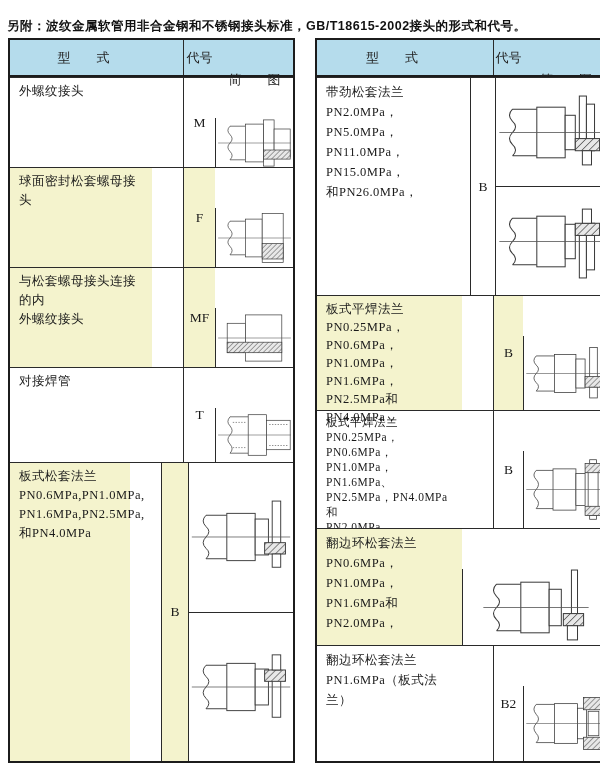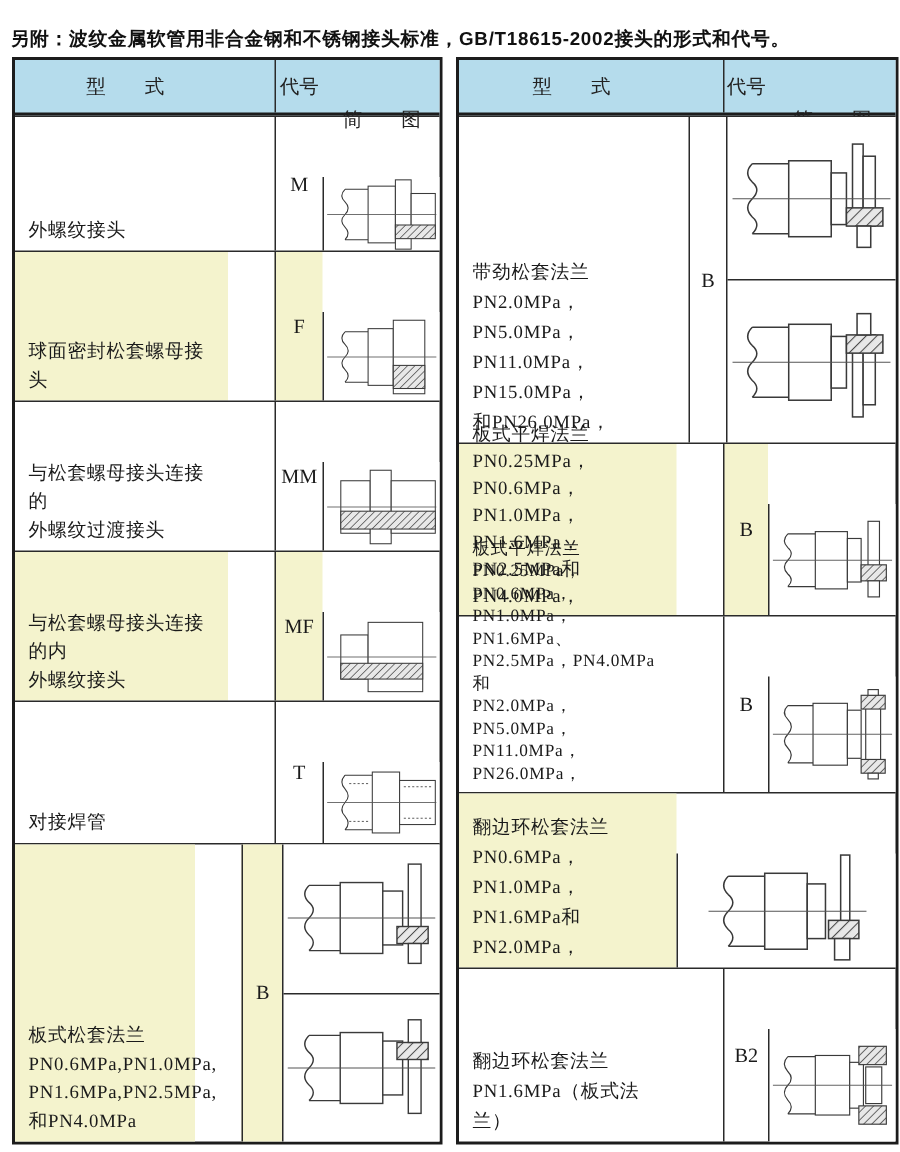--- a/index.html
+++ b/index.html
@@ -15,21 +15,21 @@
   .page-title {
     position: absolute; top: 18px; left: 7px;
     font-family: "Liberation Sans", "DejaVu Sans", sans-serif;
     font-weight: bold; font-size: 12.5px; letter-spacing: 0.5px;
     color: #111;
     white-space: nowrap;
   }
   .tables-wrap {
     position: absolute; top: 38px; left: 8px;
     width: 585px; height: 725px;
-    display: flex; gap: 9px;
+    display: flex; gap: 20px;
   }
   .tbl {
     border: 2px solid #1c1c1c;
     background: #fff;
     display: flex; flex-direction: column;
     height: 725px;
   }
   .tbl-left { width: 287px; }
   .tbl-right { width: 295px; }
   .row { display: flex; border-top: 1px solid #2a2a2a; }
@@ -38,21 +38,21 @@
     background: #b5dcec;
     border-bottom: 2px solid #1c1c1c;
     height: 37px;
   }
   .hdr-row .cell {
     display: flex; align-items: center; justify-content: center;
     font-family: "Liberation Sans", "DejaVu Sans", sans-serif;
     font-size: 13px; color: #222;
   }
   .cell { min-width: 0; }
-  .c-type { display: flex; align-items: flex-end; padding: 4px 4px 4px 9px; }
+  .c-type { display: flex; align-items: flex-start; padding: 4px 4px 4px 9px; }
   .c-code { display: flex; align-items: center; justify-content: center; border-left: 1px solid #2a2a2a; font-size: 13.5px; margin-left: 31px; }
   .c-diag { flex: 1; border-left: 1px solid #2a2a2a; display: flex; align-items: center; justify-content: center; background: #ffffff; margin-top: 40px; }
   .tbl-left  .c-type { width: 142px; }
   .tbl-left  .c-code { width: 32px; }
   .tbl-right .c-type { width: 145px; }
   .tbl-right .c-code { width: 30px; }
   .hl { background: #f4f3cd; }
   .type-text { font-size: 12.5px; letter-spacing: 0.5px; white-space: pre-line; line-height: 19px; }
   .lh15 .type-text { line-height: 15px; font-size: 11.5px; }
   .lh18 .type-text { line-height: 18px; }
@@ -116,36 +116,20 @@
         <svg class="diag" width="104" height="76" viewBox="0 0 110 80">
           <path d="M20 16 q-6 6 0 12 q6 6 0 12 q-6 6 0 12 q6 6 0 12 M20 16 H42 M20 64 H42"></path>
           <rect class="s" x="42" y="13" width="24" height="54"></rect>
           <rect class="s" x="66" y="5" width="30" height="70"></rect>
           <rect class="h" x="66" y="48" width="30" height="22"></rect>
           <line class="cl" x1="3" y1="40" x2="107" y2="40"></line>
         </svg>
       </div>
     </div>
 
-    <div class="row" style="height:100px">
-      <div class="cell c-type">
-          <span class="type-text">与松套螺母接头连接的
-外螺纹过渡接头</span>
-        </div>
-      <div class="cell c-code">MM</div>
-      <div class="cell c-diag">
-        <svg class="diag" width="104" height="76" viewBox="0 0 110 80">
-          <rect class="s" x="16" y="15" width="28" height="50"></rect>
-          <rect class="s" x="44" y="5" width="20" height="70"></rect>
-          <rect class="s" x="64" y="15" width="42" height="50"></rect>
-          <rect class="h" x="16" y="44" width="90" height="17"></rect>
-          <line class="cl" x1="3" y1="40" x2="107" y2="40"></line>
-        </svg>
-      </div>
-    </div>
 
     <div class="row" style="height:100px">
       <div class="cell c-type hl">
           <span class="type-text">与松套螺母接头连接的内
 外螺纹接头</span>
         </div>
       <div class="cell c-code hl">MF</div>
       <div class="cell c-diag">
         <svg class="diag" width="104" height="76" viewBox="0 0 110 80">
           <rect class="s" x="16" y="19" width="26" height="42"></rect>

